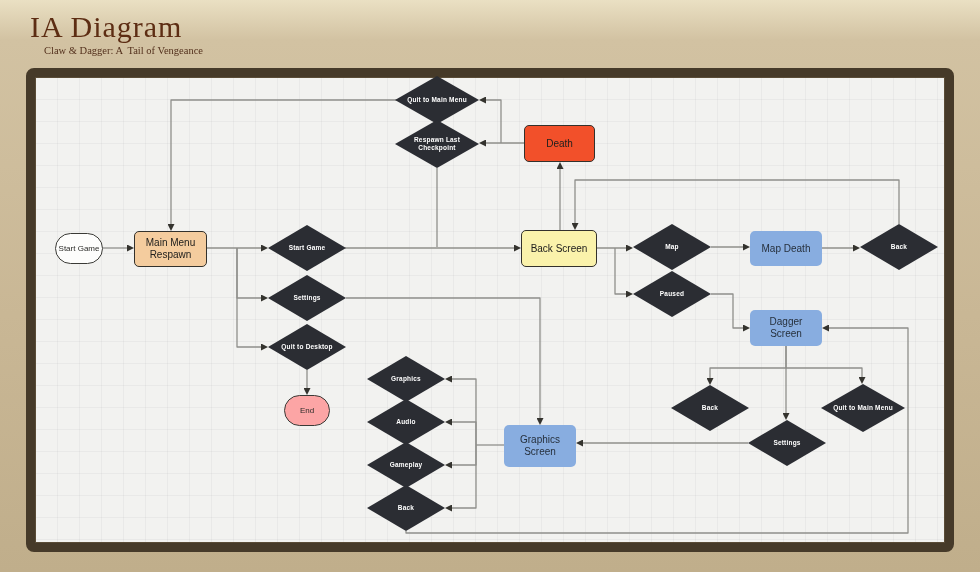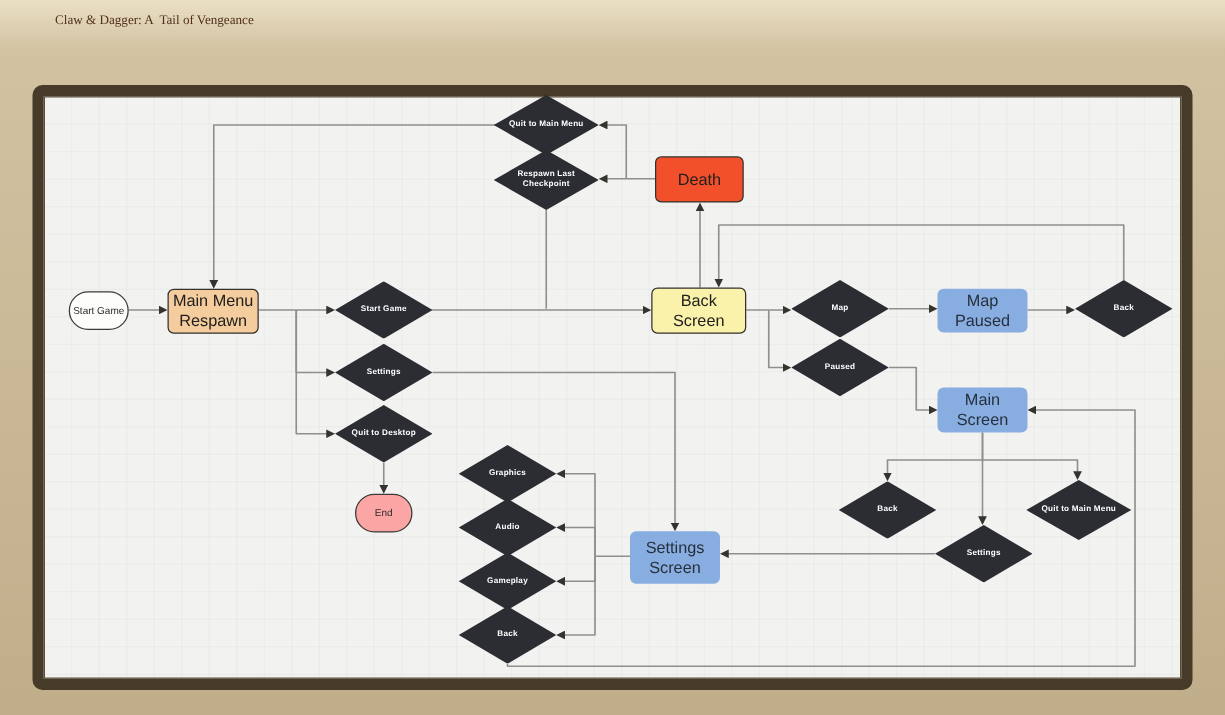--- a/index.html
+++ b/index.html
@@ -26,33 +26,34 @@
     background:#F2F2F0;
     background-image:
       linear-gradient(to right, rgba(0,0,0,0.035) 1px, transparent 1px),
       linear-gradient(to bottom, rgba(0,0,0,0.035) 1px, transparent 1px);
     background-size:22px 22px;
     box-shadow:0 0 0 1px #5a4c37 inset;
   }
   #edges { position:absolute; left:0; top:0; width:980px; height:572px; pointer-events:none; }
   .node { position:absolute; display:flex; align-items:center; justify-content:center;
           text-align:center; line-height:1.2; }
-  .node.rect  { border-radius:5px; font-size:13px; color:#21201E; font-weight:500;justify-content:center; }
+  .node.rect  { border-radius:5px; font-size:10px; color:#21201E; font-weight:500;justify-content:center; }
   .node.rect.bordered { border:1.5px solid #33312C; }
   .node.oval  { border:1.5px solid #3A3A36; border-radius:999px; background:#FDFDFC;
                 font-size:8px; color:#2B2B28; }
   .node.diamond { color:#FFFFFF; font-size:6.5px; font-weight:bold; letter-spacing:0.2px; }
   .diamond-shape { position:absolute; inset:0;
     clip-path:polygon(50% 0, 100% 50%, 50% 100%, 0 50%); }
   .diamond-label { position:relative; z-index:1; width:72%; }
 </style>
 </head>
 <body>
 
 <div class="header">
+  <div class="title">IA Diagram</div>
   <div class="subtitle">Claw &amp; Dagger: A  Tail of Vengeance</div>
 </div>
 
 <div class="frame"></div>
 
 <svg id="edges" viewBox="0 0 980 572" xmlns="http://www.w3.org/2000/svg">
   <defs>
     <marker id="arrow" markerWidth="7" markerHeight="7" refX="5" refY="3.5" orient="auto" markerUnits="userSpaceOnUse">
       <path d="M0,0 L7,3.5 L0,7 z" fill="#34332E"></path>
     </marker>
@@ -99,27 +100,27 @@
     <div class="node rect bordered" style="left: 134px; top: 231px; width: 73px; height: 36px; background: rgb(244, 204, 158);">
       <div style="width: 92%;">Main Menu Respawn</div>
     </div>
     <div class="node rect bordered" style="left: 524px; top: 125px; width: 71px; height: 37px; background: rgb(242, 80, 42);">
       <div style="width: 92%;">Death</div>
     </div>
     <div class="node rect bordered" style="left: 521px; top: 230px; width: 76px; height: 37px; background: rgb(250, 242, 171);">
       <div style="width: 92%;">Back Screen</div>
     </div>
     <div class="node rect" style="left: 750px; top: 231px; width: 72px; height: 35px; background: rgb(136, 173, 224); color: rgb(38, 48, 60);">
-      <div style="width: 92%;">Map Paused</div>
+      <div style="width: 92%;">Map Death</div>
     </div>
     <div class="node rect" style="left: 750px; top: 310px; width: 72px; height: 36px; background: rgb(136, 173, 224); color: rgb(38, 48, 60);">
-      <div style="width: 92%;">Main Screen</div>
+      <div style="width: 92%;">Dagger Screen</div>
     </div>
     <div class="node rect" style="left: 504px; top: 425px; width: 72px; height: 42px; background: rgb(136, 173, 224); color: rgb(38, 48, 60);">
-      <div style="width: 92%;">Settings Screen</div>
+      <div style="width: 92%;">Graphics Screen</div>
     </div>
     <div class="node diamond" style="left: 268px; top: 225px; width: 78px; height: 46px;">
       <div class="diamond-shape" style="background: rgb(43, 45, 51);"></div>
       <div class="diamond-label">Start Game</div>
     </div>
     <div class="node diamond" style="left: 268px; top: 275px; width: 78px; height: 46px;">
       <div class="diamond-shape" style="background: rgb(43, 45, 51);"></div>
       <div class="diamond-label">Settings</div>
     </div>
     <div class="node diamond" style="left: 268px; top: 324px; width: 78px; height: 46px;">

